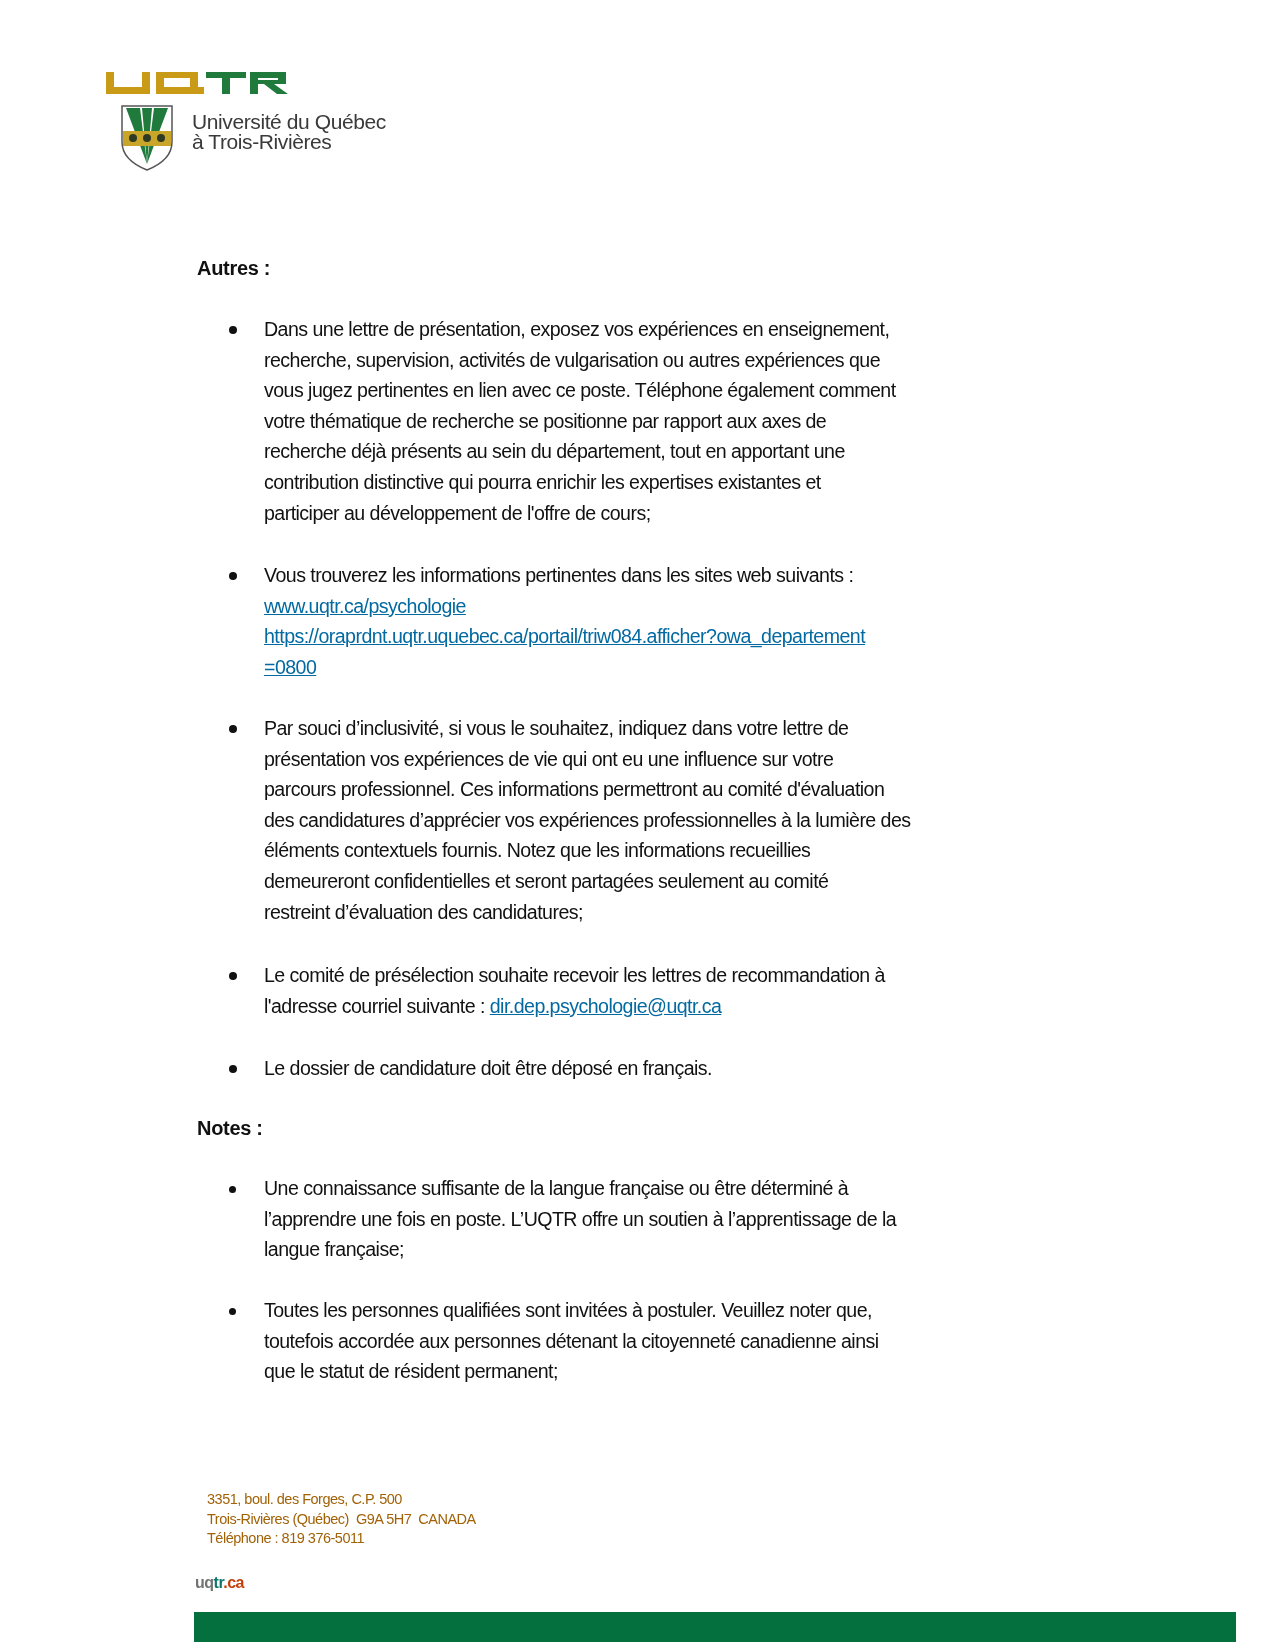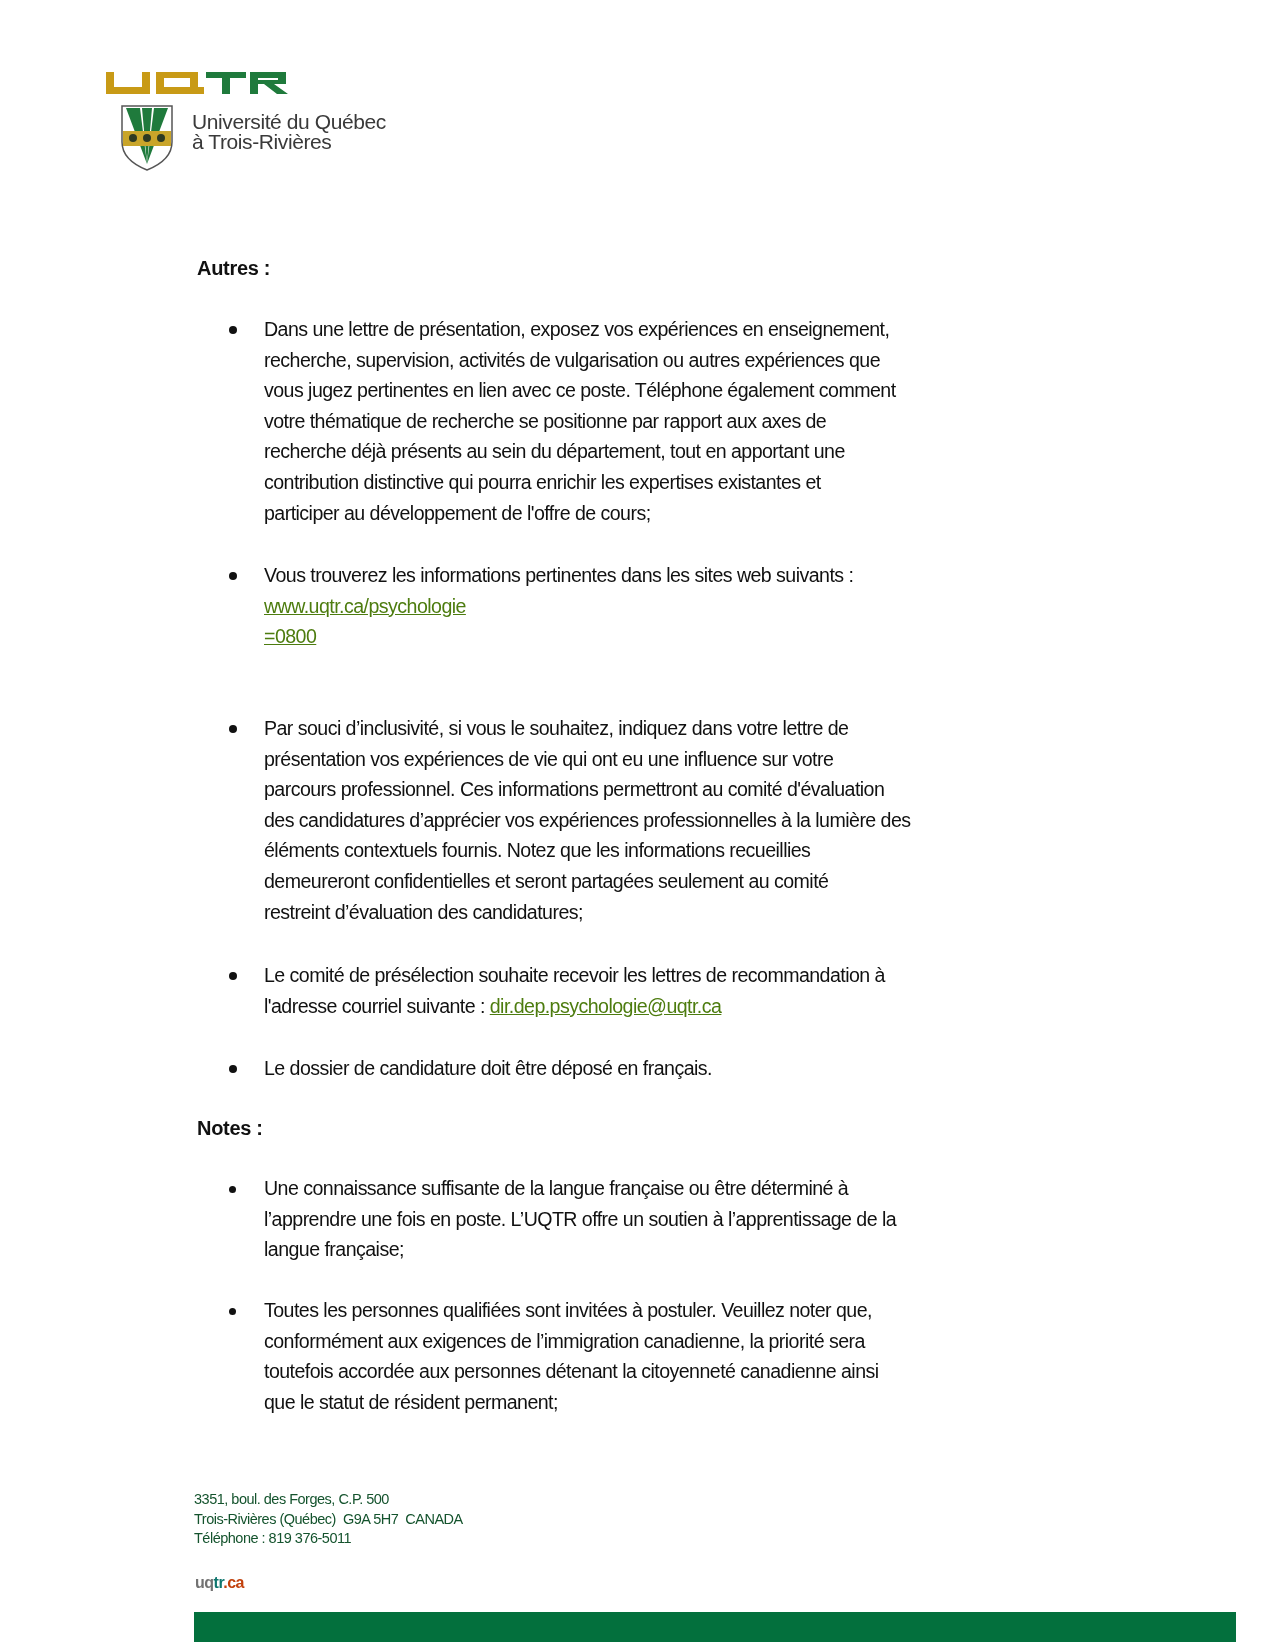--- a/index.html
+++ b/index.html
@@ -17,25 +17,25 @@
     .content { position: absolute; left: 189px; top: 0; width: 880px; }
     .section-title { position: absolute; left: 8px; font-weight: bold; font-size: 20px;
                      line-height: 30.6px; letter-spacing: -0.3px; white-space: nowrap; }
     .item { position: absolute; left: 0; width: 880px; }
     .bullet { position: absolute; left: 40px; top: 12px; width: 8px; height: 8px;
               border-radius: 50%; background: #111; }
     .bullet.small { width: 7px; height: 7px; top: 13px; }
     .item-text { position: absolute; left: 75px; font-size: 19.6px; line-height: 30.6px;
                  letter-spacing: -0.55px; word-spacing: 0px; white-space: nowrap; }
     .item-text .line { display: block; }
-    a.link { color: #4d7c0f; }
+    a.link { color: #0369a1; }
 
     
-    .address { position: absolute; left: 194px; top: 1490px; font-size: 14.5px;
-               line-height: 19.5px; color: #14532d; letter-spacing: -0.5px; }
+    .address { position: absolute; left: 207px; top: 1490px; font-size: 14.5px;
+               line-height: 19.5px; color: #a16207; letter-spacing: -0.5px; }
     .site { position: absolute; left: 195px; top: 1574px; font-size: 16px; font-weight: bold;
             letter-spacing: -0.5px; }
     .site .gold { color: #737373; }
     .site .green { color: #0f766e; }
     .site .dark { color: #c2410c; }
     .footer-bar { position: absolute; left: 194px; top: 1612px; width: 1042px; height: 30px;
                   background: #03703d; }
   </style>
 </head>
 <body>
@@ -83,20 +83,21 @@
       <span class="line">contribution distinctive qui pourra enrichir les expertises existantes et</span>
       <span class="line">participer au développement de l'offre de cours;</span>
     </div>
   </div>
 
   <div class="item" style="top:560px;">
     <span class="bullet"></span>
     <div class="item-text">
       <span class="line">Vous trouverez les informations pertinentes dans les sites web suivants :</span>
       <span class="line"><a class="link" href="#">www.uqtr.ca/psychologie</a></span>
+      <span class="line"><a class="link" href="#">https://oraprdnt.uqtr.uquebec.ca/portail/triw084.afficher?owa_departement</a></span>
       <span class="line"><a class="link" href="#">=0800</a></span>
     </div>
   </div>
 
   <div class="item" style="top:713px;">
     <span class="bullet"></span>
     <div class="item-text">
       <span class="line">Par souci d’inclusivité, si vous le souhaitez, indiquez dans votre lettre de</span>
       <span class="line">présentation vos expériences de vie qui ont eu une influence sur votre</span>
       <span class="line">parcours professionnel. Ces informations permettront au comité d'évaluation</span>
@@ -130,21 +131,20 @@
       <span class="line">Une connaissance suffisante de la langue française ou être déterminé à</span>
       <span class="line">l’apprendre une fois en poste. L’UQTR offre un soutien à l’apprentissage de la</span>
       <span class="line">langue française;</span>
     </div>
   </div>
 
   <div class="item" style="top:1295px;">
     <span class="bullet small"></span>
     <div class="item-text">
       <span class="line">Toutes les personnes qualifiées sont invitées à postuler. Veuillez noter que,</span>
-      <span class="line">conformément aux exigences de l’immigration canadienne, la priorité sera</span>
       <span class="line">toutefois accordée aux personnes détenant la citoyenneté canadienne ainsi</span>
       <span class="line">que le statut de résident permanent;</span>
     </div>
   </div>
 </div>
 
 <div class="address">
   <div>3351, boul. des Forges, C.P. 500</div>
   <div style="white-space:pre;">Trois-Rivières (Québec)  G9A 5H7  CANADA</div>
   <div>Téléphone : 819 376-5011</div>

